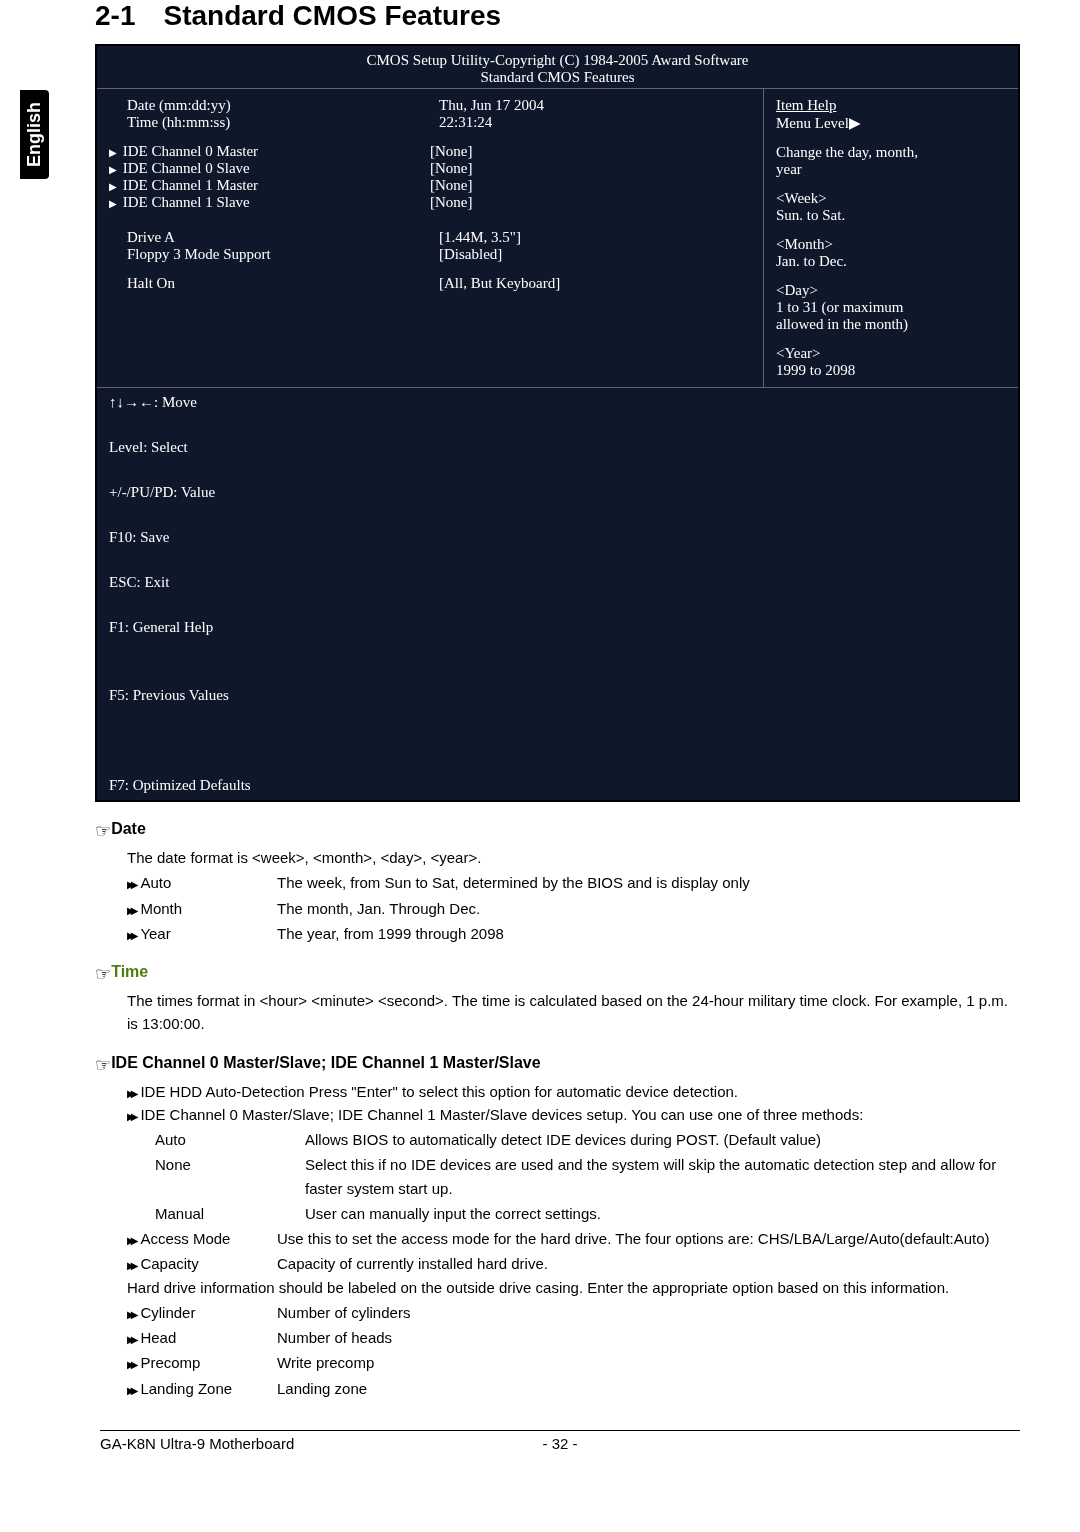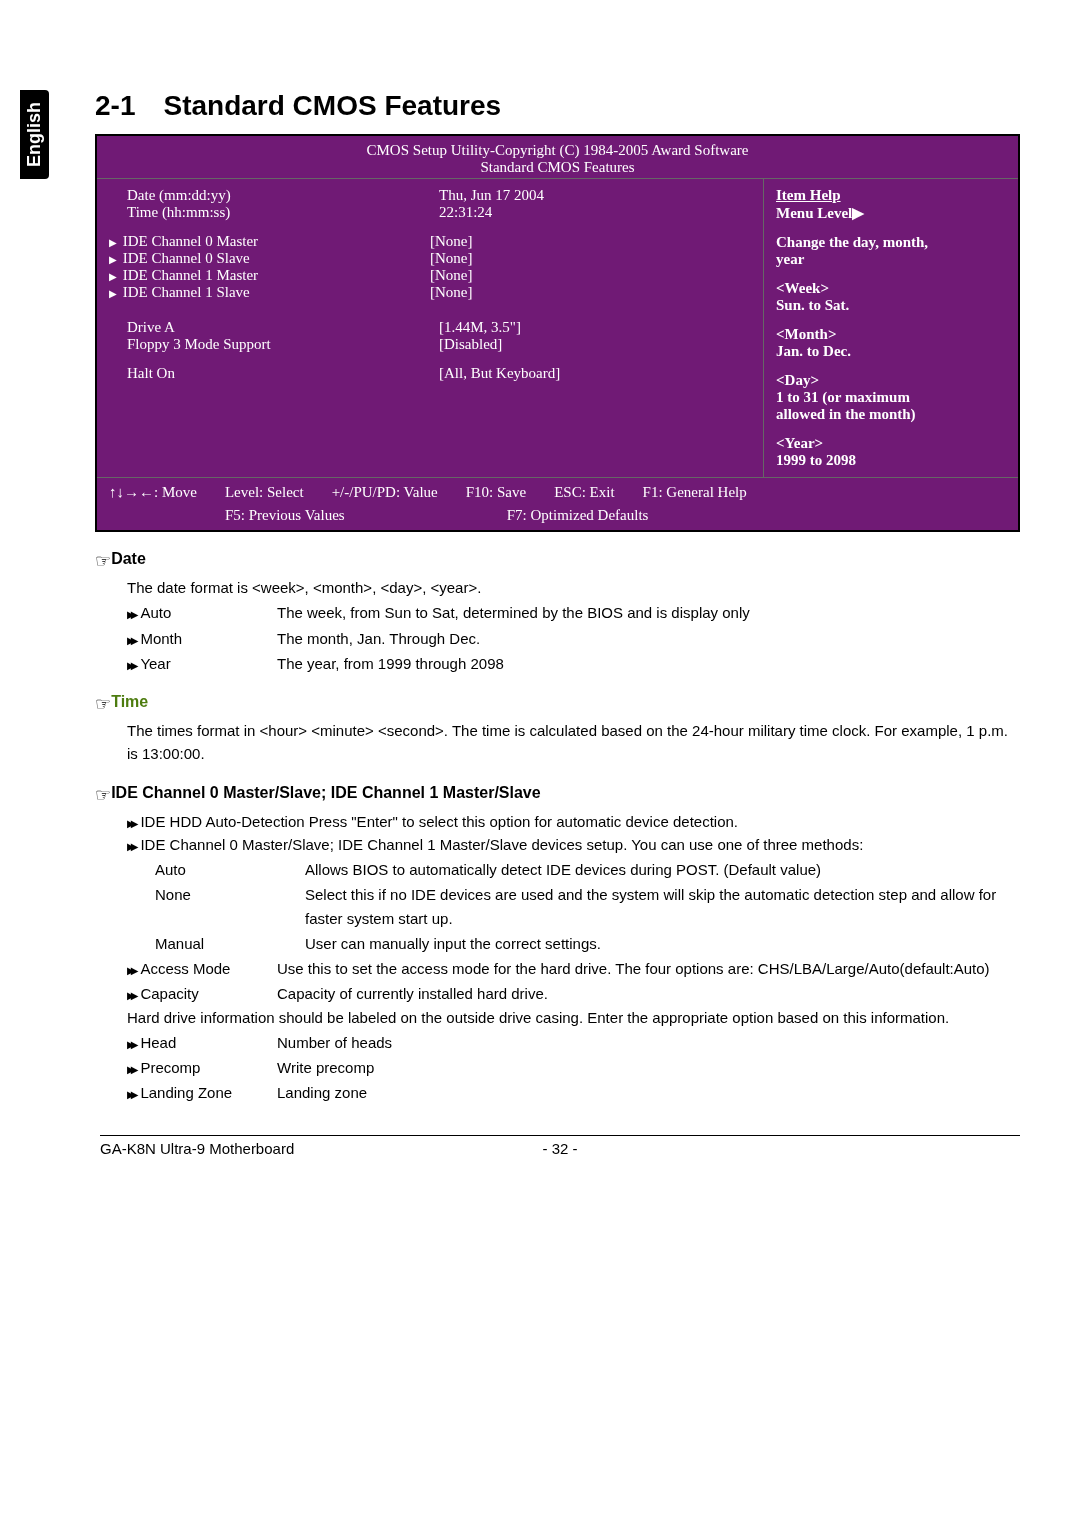--- a/index.html
+++ b/index.html
@@ -20,63 +20,62 @@
     padding: 12px 4px;
     writing-mode: vertical-rl;
     transform: rotate(180deg);
     font-weight: bold;
     font-size: 18px;
     border-radius: 4px 0 0 4px;
   }
   .content {
     margin-left: 95px;
     margin-right: 60px;
-    padding-top: 90px;
   }
   h1 {
     font-size: 28px;
     font-weight: bold;
     margin: 0 0 12px 0;
   }
   .bios-box {
     border: 2px solid #000;
-    background: #701a75;
+    background: #0f172a;
     color: #fff;
     font-family: 'Times New Roman', Times, serif;
     font-size: 15px;
   }
   .bios-header {
     text-align: center;
     padding: 6px 0 2px 0;
     border-bottom: 1px solid #666;
   }
   .bios-body {
     display: flex;
   }
   .bios-left {
     flex: 1;
     padding: 8px 12px;
     border-right: 1px solid #666;
   }
   .bios-right {
     width: 230px;
     padding: 8px 12px;
-    font-weight: bold;
   }
   .bios-row { display: flex; }
   .bios-label { flex: 1; }
   .bios-value { flex: 1; }
   .bios-triangle::before { content: "▶"; margin-right: 6px; font-size: 10px; }
   .bios-indent { padding-left: 18px; }
   .bios-footer {
     border-top: 1px solid #666;
     padding: 6px 12px;
     display: flex;
     flex-wrap: wrap;
     gap: 28px;
+    flex-direction: column;
   }
   .section-head {
     display: flex;
     align-items: flex-start;
     margin-top: 18px;
   }
   .hand-icon::before { content: "☞"; font-size: 18px; }
   .section-title { font-weight: bold; font-size: 16px; }
   .section-title.time { color: #4d7c0f; }
   .body-text { margin-left: 32px; margin-top: 4px; line-height: 1.55; font-size: 15px; }
@@ -237,20 +236,24 @@
     <div class="dl-row">
         <div class="dl-term dd-arrow">Access Mode</div>
         <div class="dl-def">Use this to set the access mode for the hard drive. The four options are: CHS/LBA/Large/Auto(default:Auto)</div>
       </div>
     <div class="dl-row">
         <div class="dl-term dd-arrow">Capacity</div>
         <div class="dl-def">Capacity of currently installed hard drive.</div>
       </div>
     <div>Hard drive information should be labeled on the outside drive casing.  Enter the appropriate option based on this information.</div>
     <div class="dl-row">
+        <div class="dl-term dd-arrow">Cylinder</div>
+        <div class="dl-def">Number of cylinders</div>
+      </div>
+    <div class="dl-row">
         <div class="dl-term dd-arrow">Head</div>
         <div class="dl-def">Number of heads</div>
       </div>
     <div class="dl-row">
         <div class="dl-term dd-arrow">Precomp</div>
         <div class="dl-def">Write precomp</div>
       </div>
     <div class="dl-row">
         <div class="dl-term dd-arrow">Landing Zone</div>
         <div class="dl-def">Landing zone</div>

